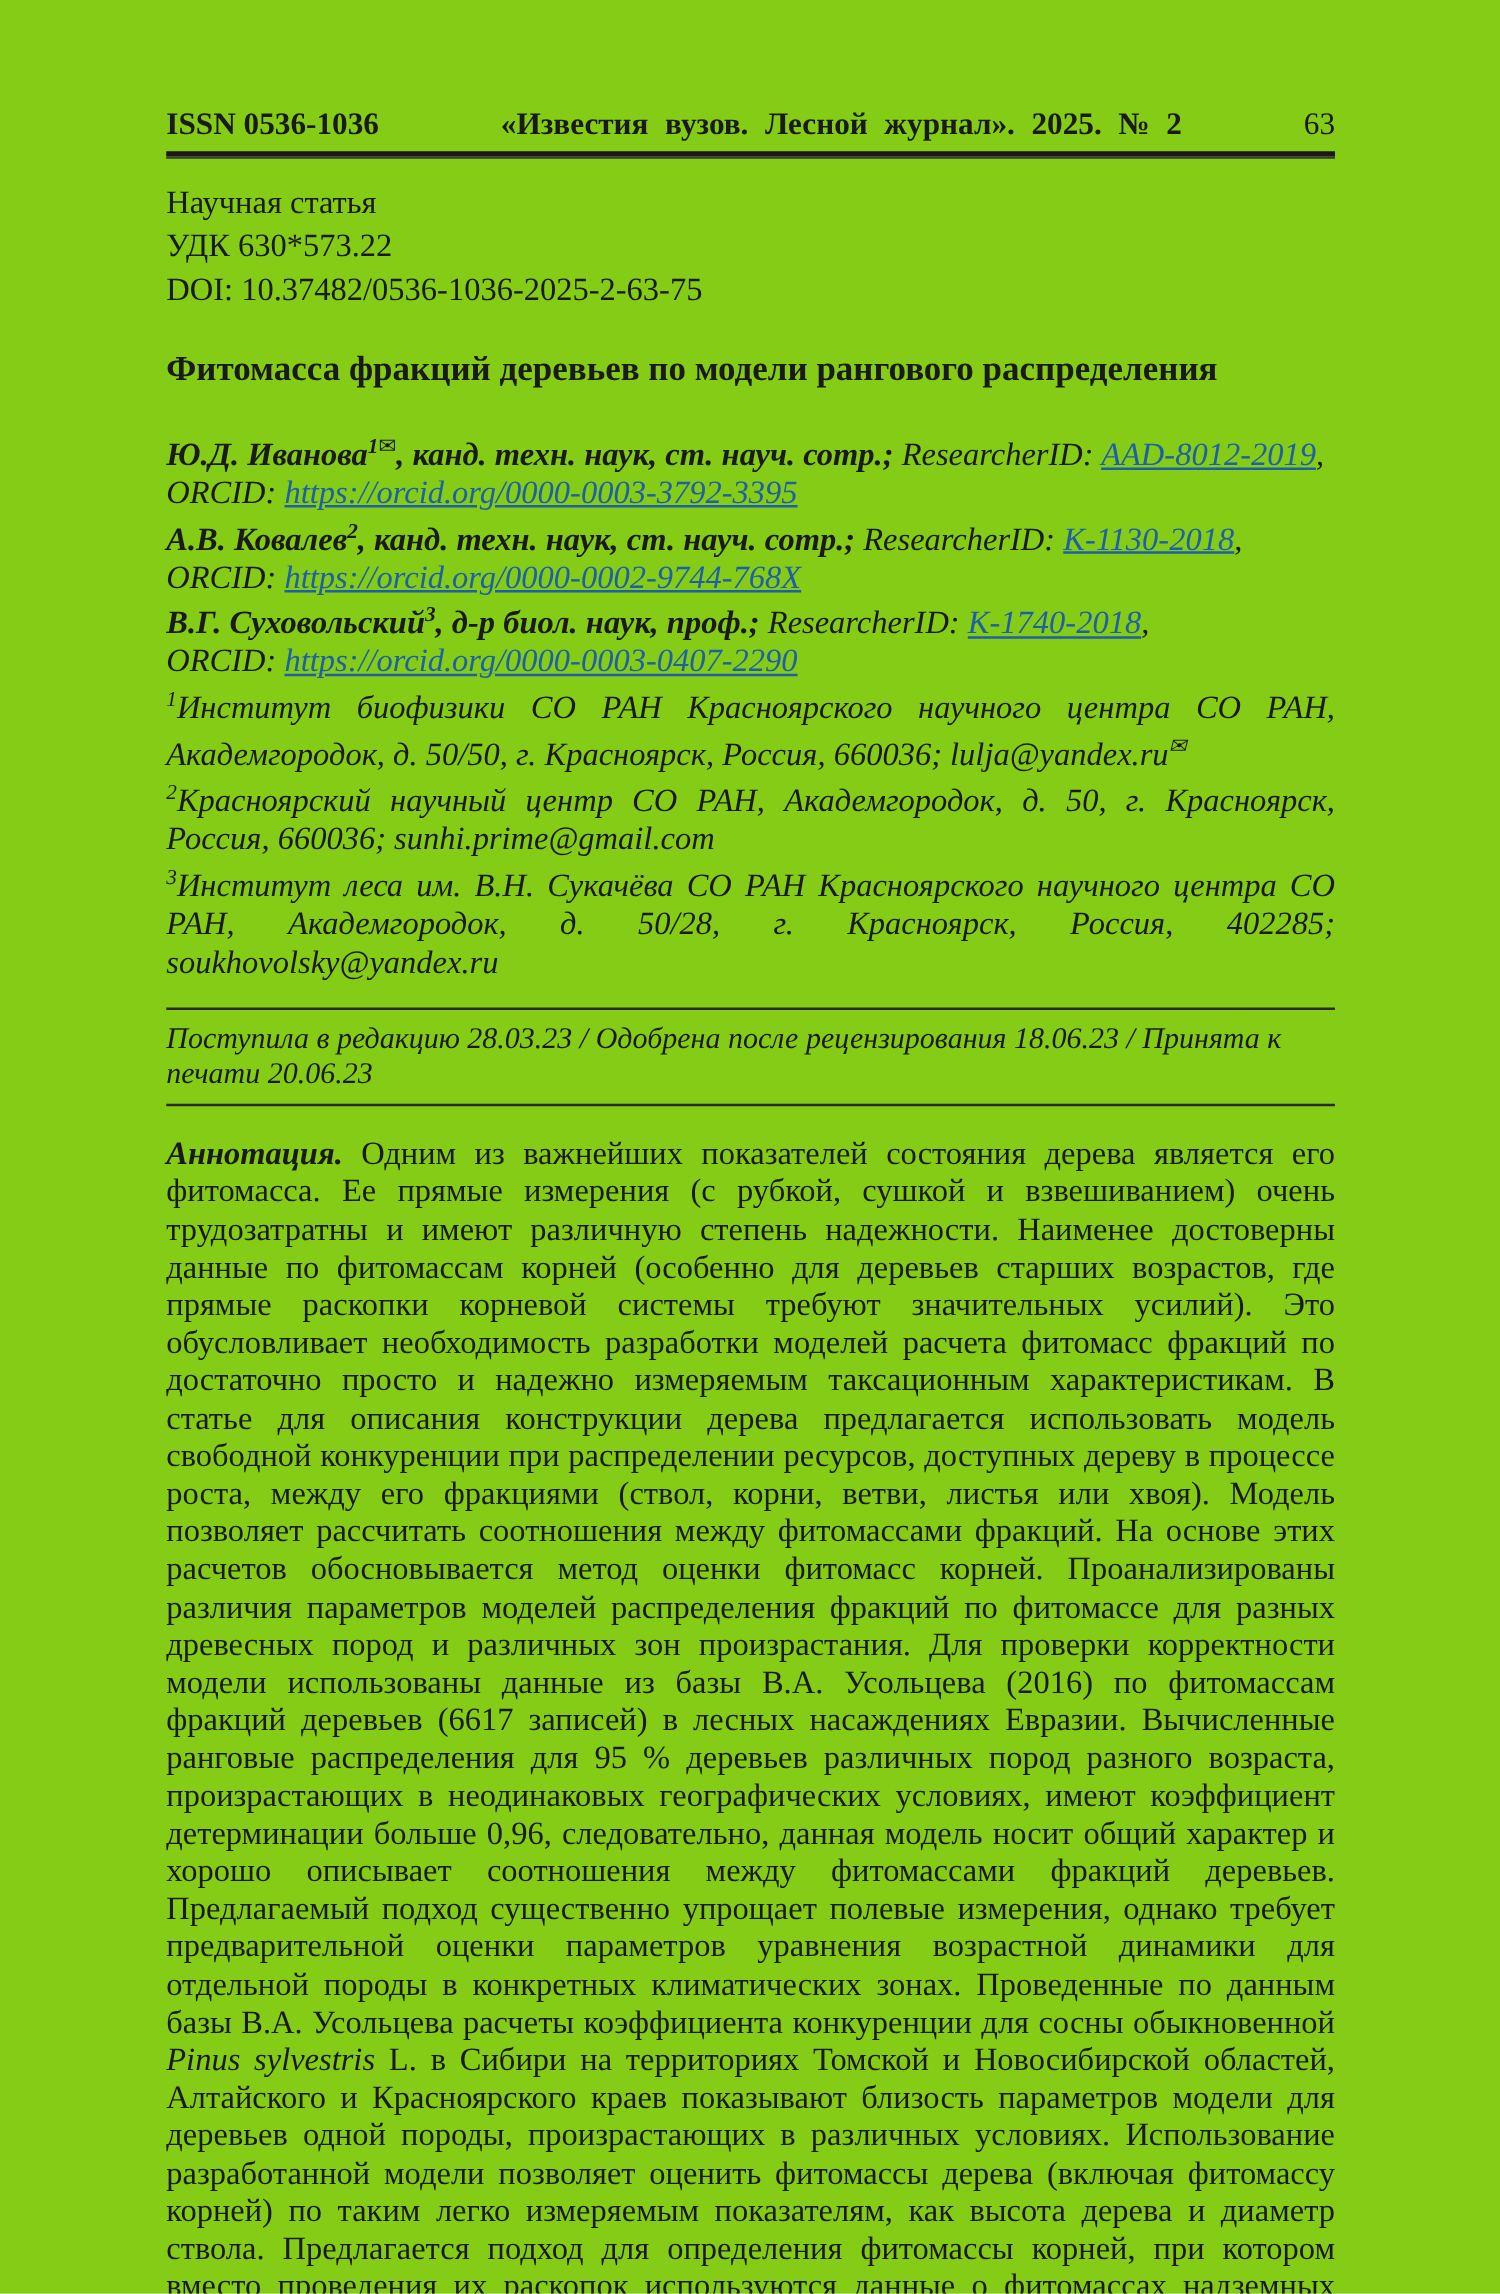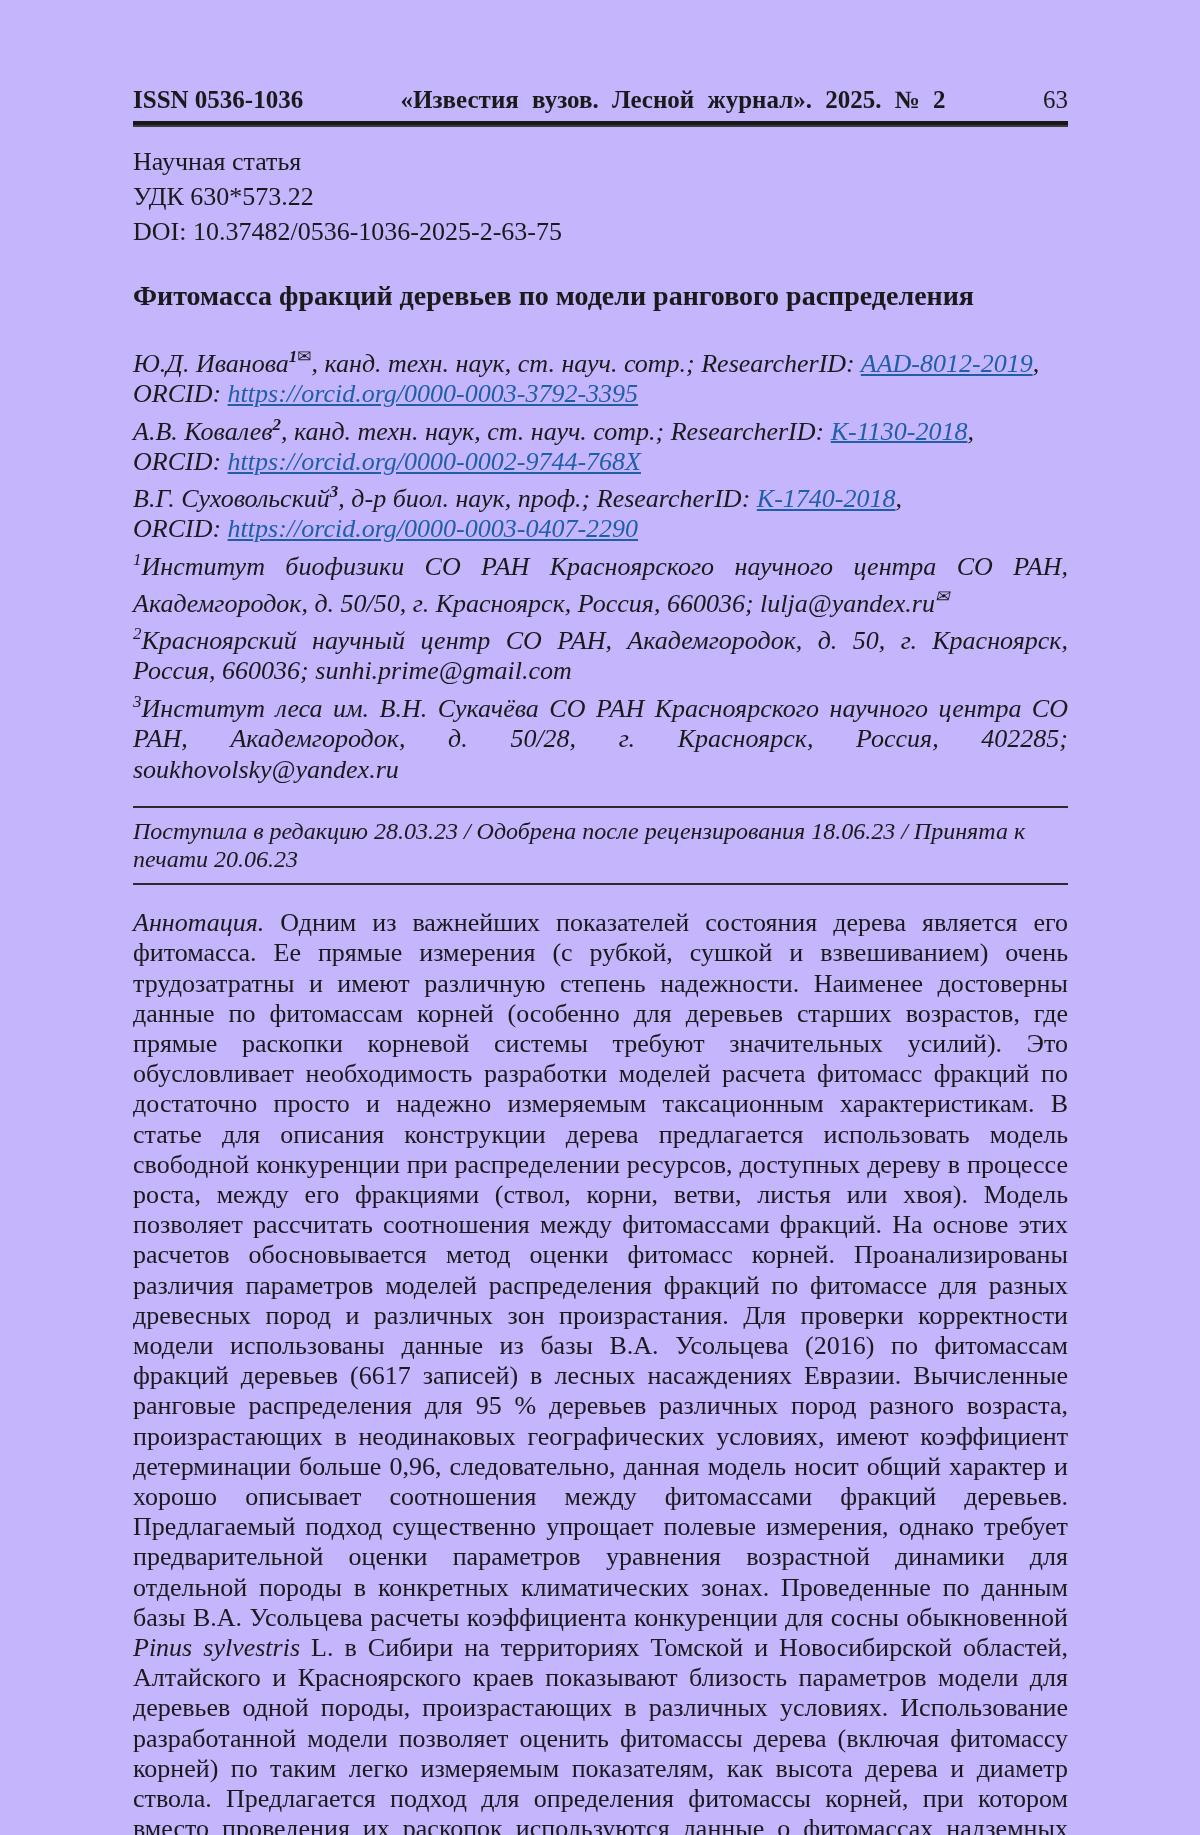--- a/index.html
+++ b/index.html
@@ -2,21 +2,21 @@
 <html lang="ru"><head>
 <meta charset="utf-8">
 <style>
   * { margin: 0; padding: 0; box-sizing: border-box; }
   html, body { background: #e8e8e8; }
   .page {
     position: relative;
     width: 1200px;
     height: 1835px;
     margin: 0 auto;
-    background: #c4b5fd;
+    background: #84cc16;
     color: #1a1a1a;
     font-family: "Liberation Serif", "DejaVu Serif", serif;
     padding: 86px 132px 0 133px;
     overflow: hidden;
   }
   
   .hdr-row {
     display: flex;
     justify-content: space-between;
     align-items: baseline;
@@ -37,21 +37,21 @@
   
   .title {
     margin-top: 30px;
     text-align: left;
     font-size: 28px;
     font-weight: bold;
     line-height: 34px;
   }
   
   .authors { margin-top: 29px; font-size: 26px; line-height: 30.5px; }
-  .authors .bi { font-weight: normal; font-style: italic; }
+  .authors .bi { font-weight: bold; font-style: italic; }
   .authors .it { font-style: italic; }
   sup.auth-sup { font-size: 17px; font-weight: bold; font-style: italic; }
   sup.env-sup { font-size: 17px; font-weight: normal; }
   a.lnk {
     color: #1f5fa8;
     text-decoration: underline;
     font-style: italic;
     cursor: pointer;
   }
   
@@ -66,21 +66,21 @@
     line-height: 28px;
     padding: 9px 0 10px 0;
   }
   
   .abstract {
     margin-top: 23px;
     font-size: 26px;
     line-height: 30.2px;
     text-align: justify;
   }
-  .abstract .label { font-weight: normal; font-style: italic; }
+  .abstract .label { font-weight: bold; font-style: italic; }
   .abstract .species { font-style: italic; }
 </style>
 </head>
 <body>
 
 <div class="page">
 
   <div class="hdr-row">
     <span class="hdr-issn">ISSN 0536-1036</span>
     <span class="hdr-journal">«Известия вузов. Лесной журнал». 2025. № 2</span>

